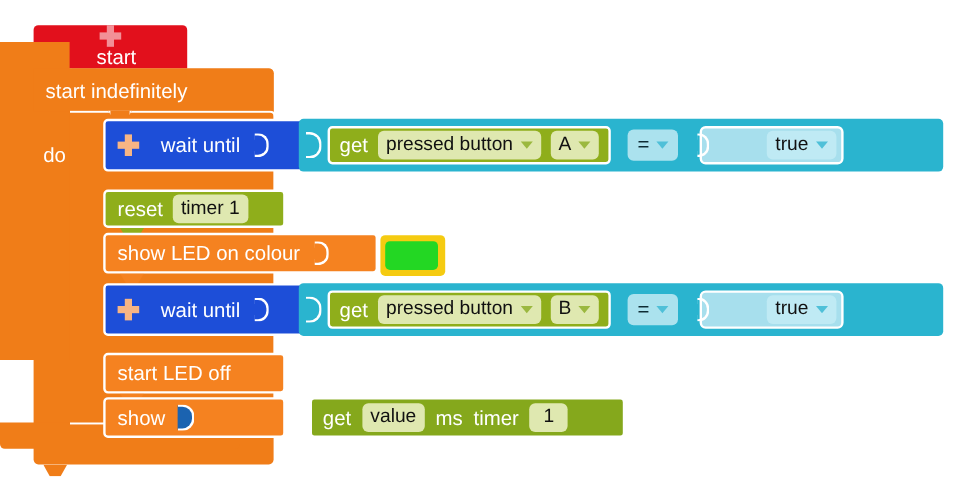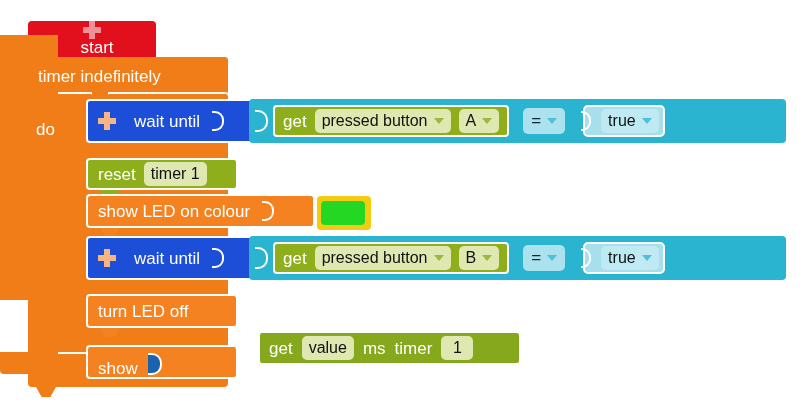--- a/index.html
+++ b/index.html
@@ -77,21 +77,21 @@
   .cmp-notch{position:relative;width:16px;height:26px;flex:0 0 16px;margin-left:6px;}
   .cmp-notch:before{content:"";position:absolute;left:0;top:2px;width:13px;height:22px;
                     border:2px solid #ffffff;border-left:none;border-radius:0 10px 10px 0;box-sizing:border-box;}
 
   
   .get-block{background:#8fae1b;height:32px;border:2px solid #ffffff;border-radius:4px;
              display:flex;align-items:center;padding:0 8px;box-sizing:border-box;gap:8px;}
 
   
   .true-block{background:#a7dfed;border:2px solid #ffffff;border-radius:5px;height:32px;
-              display:flex;align-items:center;box-sizing:border-box;padding:0 4px;}
+              display:flex;align-items:center;box-sizing:border-box;padding:0 4px;gap:38px;}
   .true-notch{position:relative;width:12px;height:22px;flex:0 0 12px;}
   .true-notch:before{content:"";position:absolute;left:-8px;top:1px;width:10px;height:20px;
                      border:2px solid #ffffff;border-left:none;border-radius:0 9px 9px 0;box-sizing:border-box;}
 
   
   .eq-chip{background:#abe2ee;color:#0d2b33;border-radius:5px;padding:3px 8px;
            font-size:17px;display:inline-flex;align-items:center;}
 
   
   .colour-block{position:absolute;background:#f5cb11;border-radius:4px;height:34px;
@@ -115,21 +115,21 @@
   <div class="start-block">
     <span class="plus-icon"></span>
     <span class="lbl">start</span>
   </div>
   <div style="position:absolute;left:60px;top:57px;width:20px;height:9px;background:#e2101c;
               clip-path:polygon(0 0,100% 0,72% 100%,28% 100%);"></div>
 
   <div class="repeat-block"></div>
   <div class="repeat-spine"></div>
   <div style="position:absolute;left:28px;top:57px;width:200px;height:36px;background:#f07d18;border-radius:0 4px 0 0;"></div>
-  <div class="repeat-title lbl" style="position:absolute;left:38px;top:68px;">timer indefinitely</div>
+  <div class="repeat-title lbl" style="position:absolute;left:38px;top:68px;">start indefinitely</div>
   <div class="lbl" style="position:absolute;left:36px;top:121px;">do</div>
   <div class="repeat-bottom"></div>
   <div class="bottom-tab"></div>
 
   <div class="mouth-outline"></div>
   <div style="position:absolute;left:90px;top:92px;width:20px;height:9px;background:#f07d18;
               border-left:2px solid #fff;border-right:2px solid #fff;box-sizing:border-box;
               clip-path:polygon(0 0,100% 0,72% 100%,28% 100%);"></div>
 
   <div class="stmt wait-block" style="left:86px;top:99px;width:172px;padding-left:10px;">
@@ -213,26 +213,26 @@
     <div class="true-block" style="margin-left:18px;">
       <span class="true-notch"></span>
       <span class="field cyanf" style="background:#bfeaf4;">
           <span>true</span>
           <i class="caret cy"></i>
         </span>
     </div>
   </div>
 
   <div class="stmt show-block" style="left:86px;top:294px;width:152px;padding-left:10px;">
-    <span class="lbl">turn LED off</span>
+    <span class="lbl">start LED off</span>
   </div>
   <div style="position:absolute;left:100px;top:328px;width:20px;height:9px;background:#f58220;
               clip-path:polygon(0 0,100% 0,72% 100%,28% 100%);"></div>
 
-  <div class="stmt show-block" style="left:86px;top:345px;width:152px;padding-left:10px;gap:8px;align-items:flex-end;">
+  <div class="stmt show-block" style="left:86px;top:331px;width:152px;padding-left:10px;gap:8px;">
     <span class="lbl">show</span>
     <span class="str-socket" style="margin-left:2px;"></span>
   </div>
 
   <div class="getval-block" style="left:258px;top:331px;width:263px;">
     <span class="lbl">get</span>
     <span class="field">value</span>
     <span class="lbl">ms</span>
     <span class="lbl">timer</span>
     <span class="field" style="min-width:18px;justify-content:center;">1</span>

